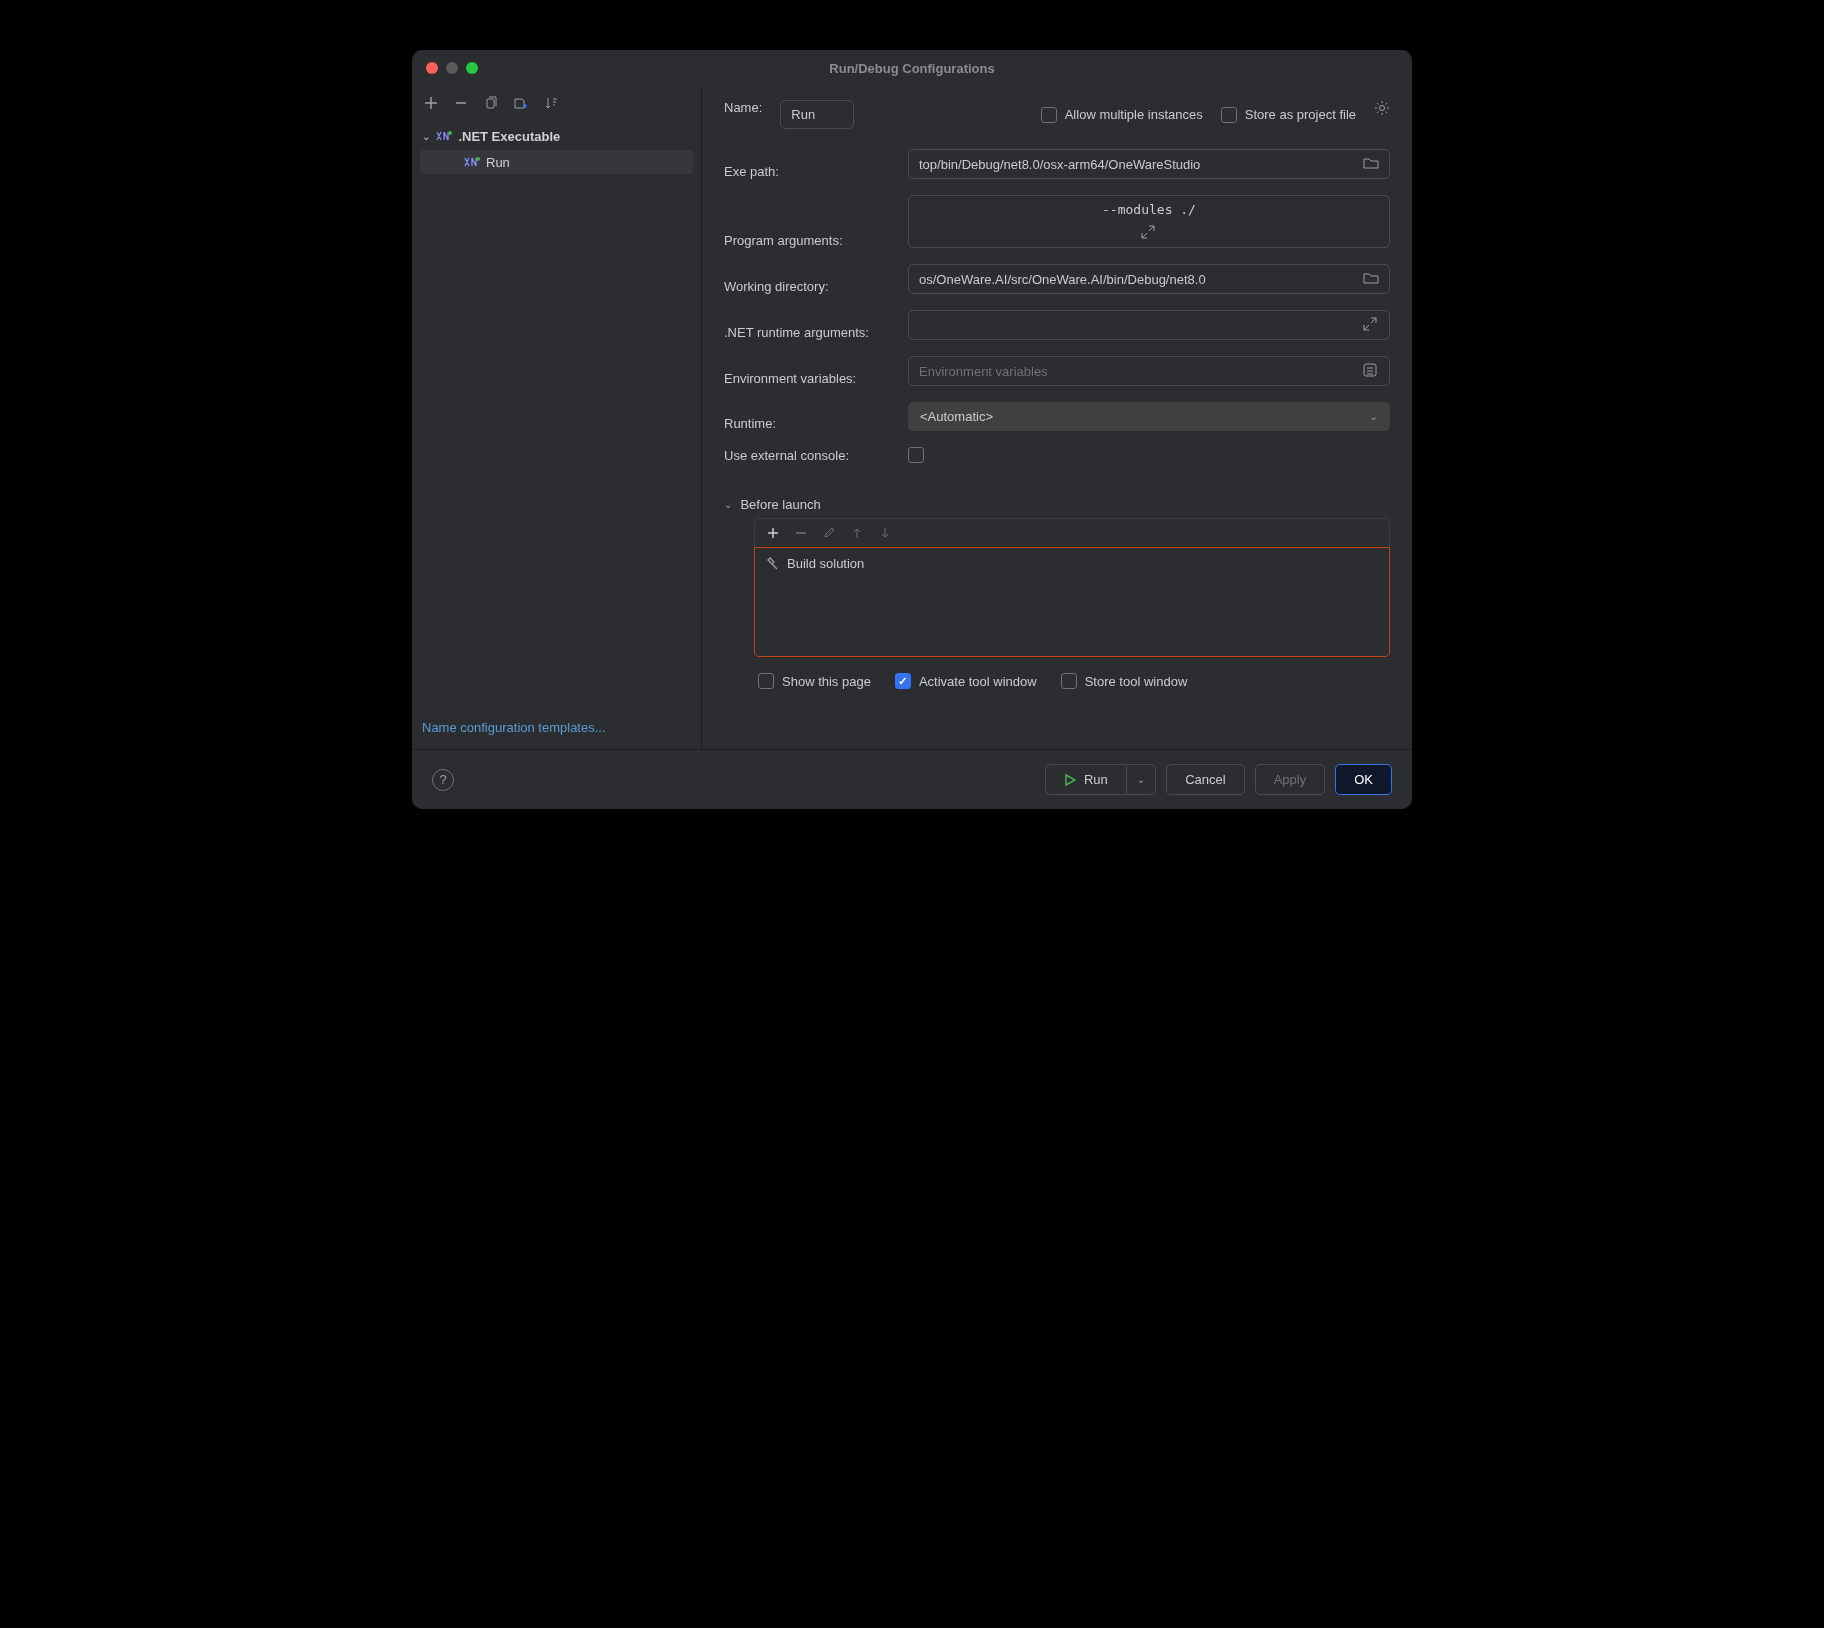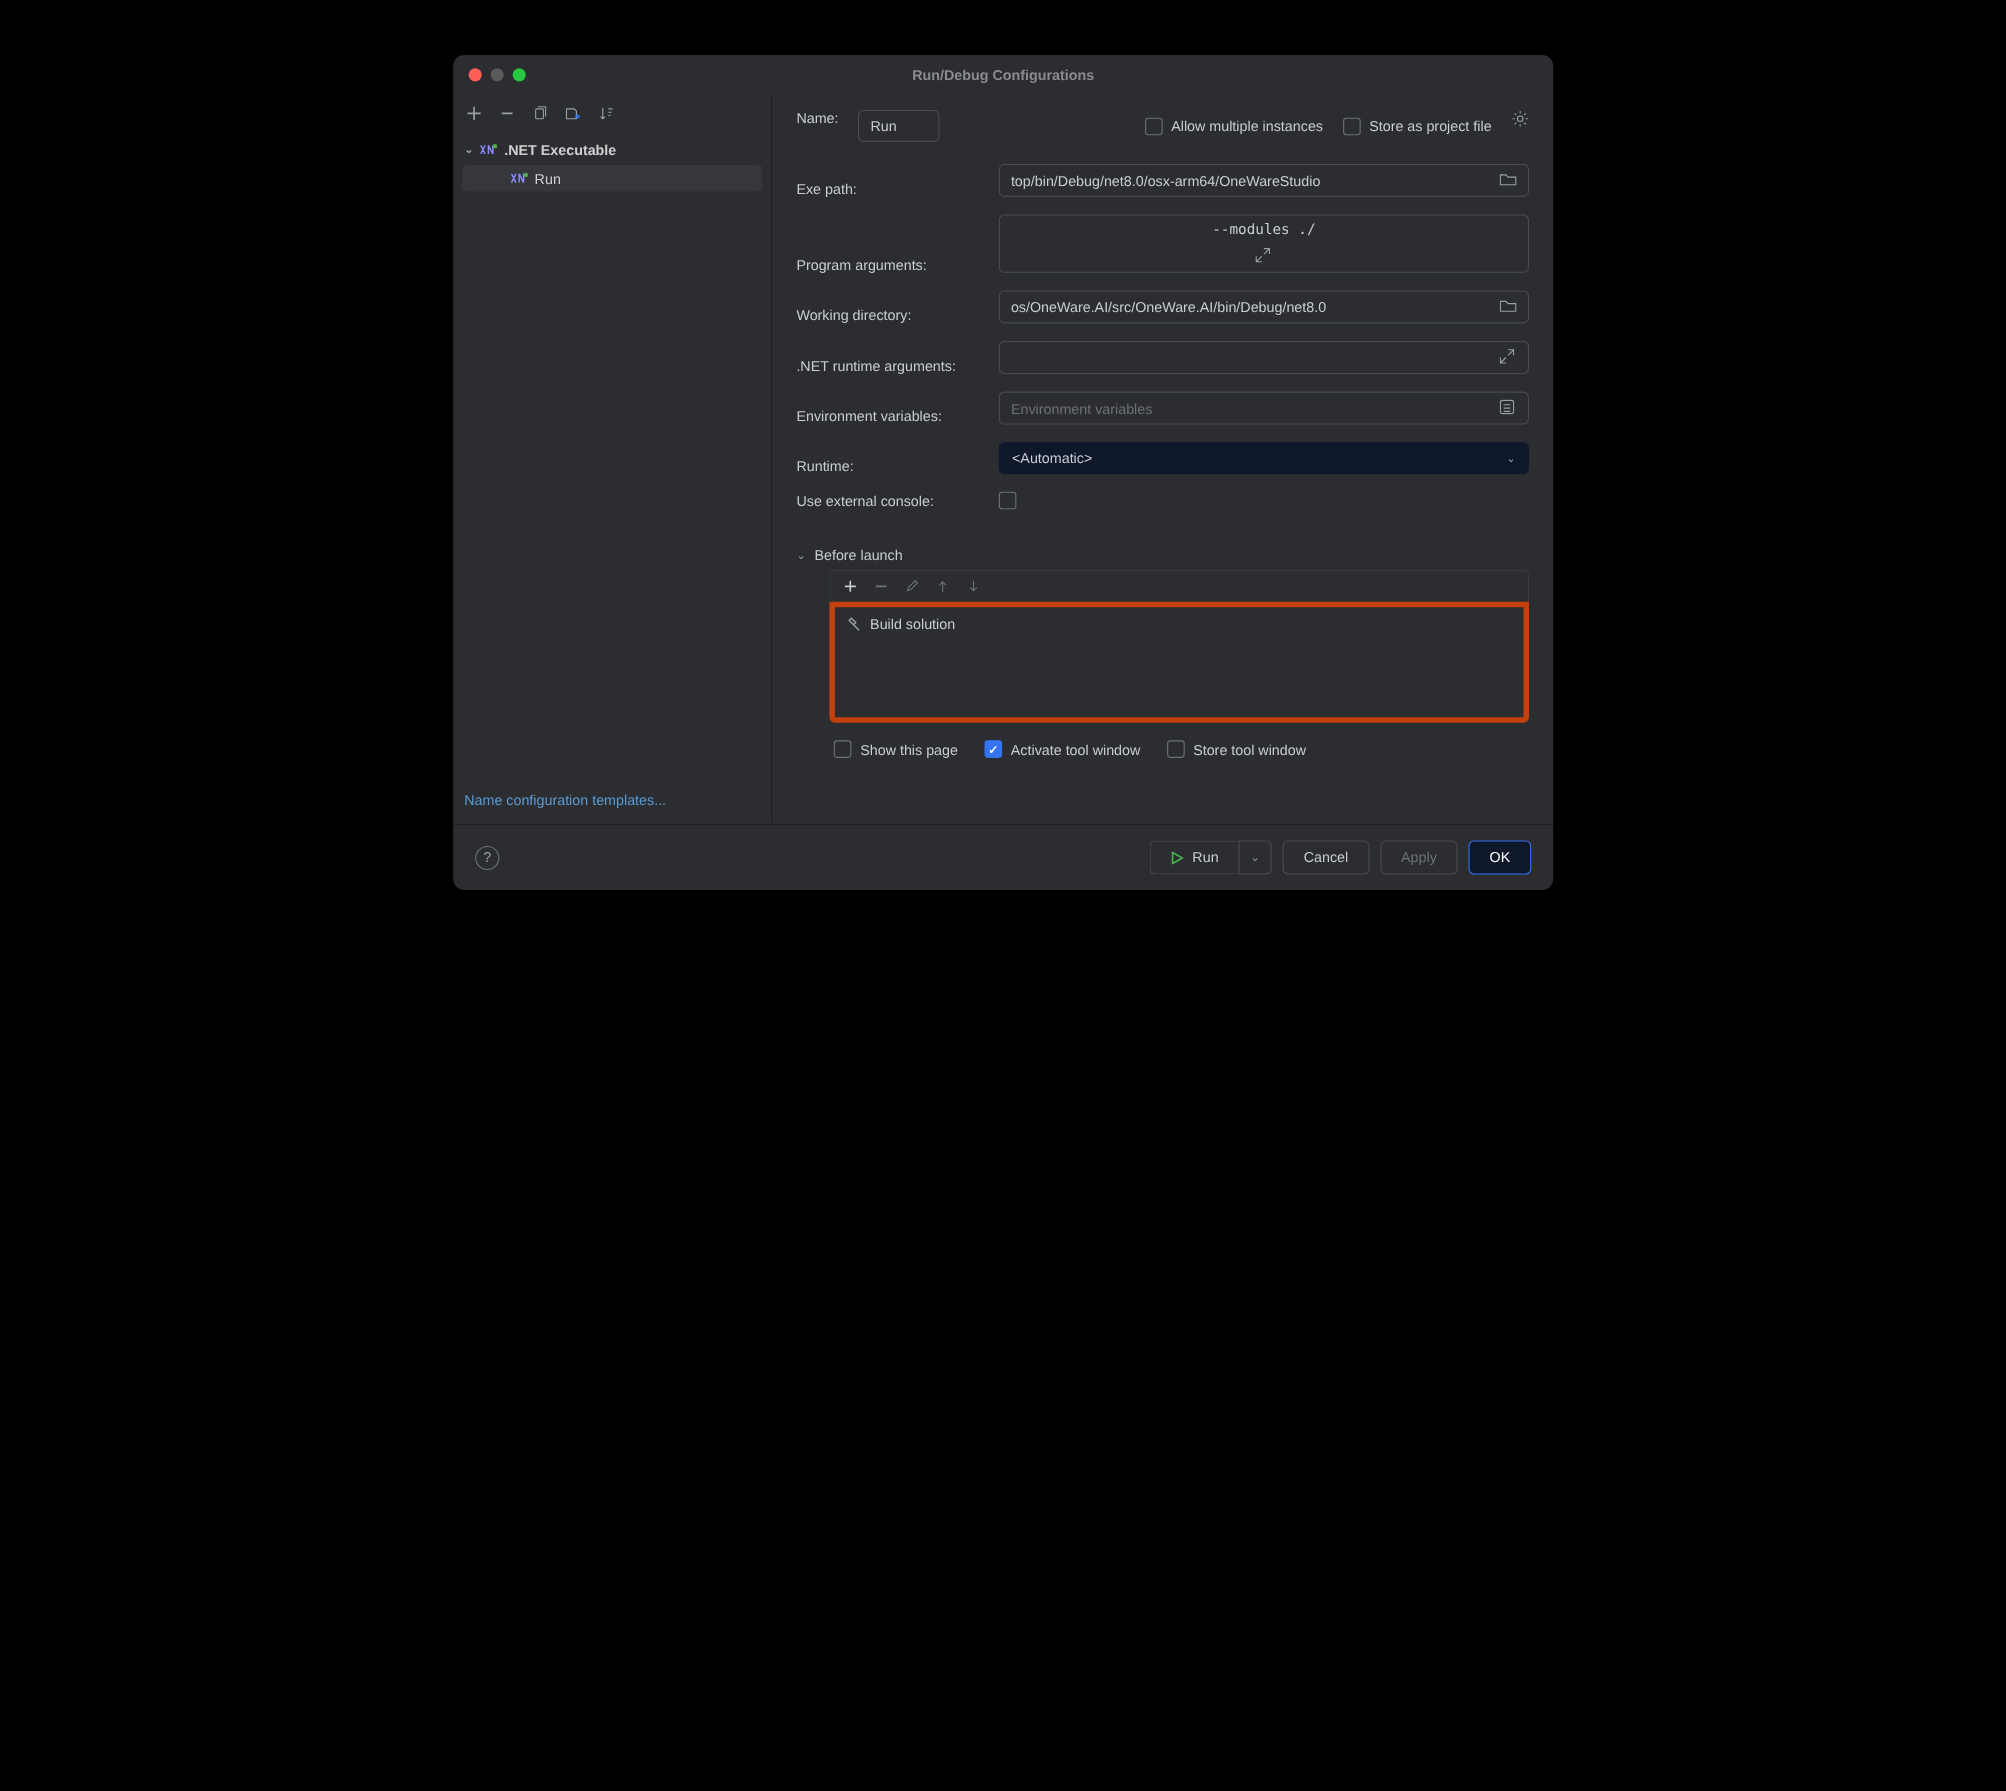--- a/index.html
+++ b/index.html
@@ -141,21 +141,21 @@
   background: #3574f0;
   border-color: #3574f0;
 }
 .checkbox.checked::after {
   content: "✓";
   color: #fff;
   font-size: 11px;
   font-weight: bold;
 }
 .select {
-  background: #0f172a;
+  background: #404040;
   border: none;
   border-radius: 5px;
   padding: 7px 12px;
   color: #c9ccd1;
   font-size: 13px;
   flex: 1;
   display: flex;
   align-items: center;
   justify-content: space-between;
 }
@@ -174,21 +174,21 @@
   padding: 6px 10px;
   border: 1px solid #3a3c40;
   border-bottom: none;
   border-radius: 5px 5px 0 0;
   background: #2b2d30;
   align-items: center;
 }
 .subtoolbar .tool { width: 16px; height: 16px; color: #6e7176; cursor: pointer; display:flex; align-items:center; justify-content:center;}
 .subtoolbar .tool.active { color: #c9ccd1; }
 .listbox {
-  border: 5px solid #c2410c;
+  border: 1px solid #c2410c;
   border-radius: 0 0 5px 5px;
   height: 110px;
   padding: 8px 10px;
 }
 .listitem {
   display: flex;
   align-items: center;
   gap: 8px;
   color: #c9ccd1;
   font-size: 13px;

